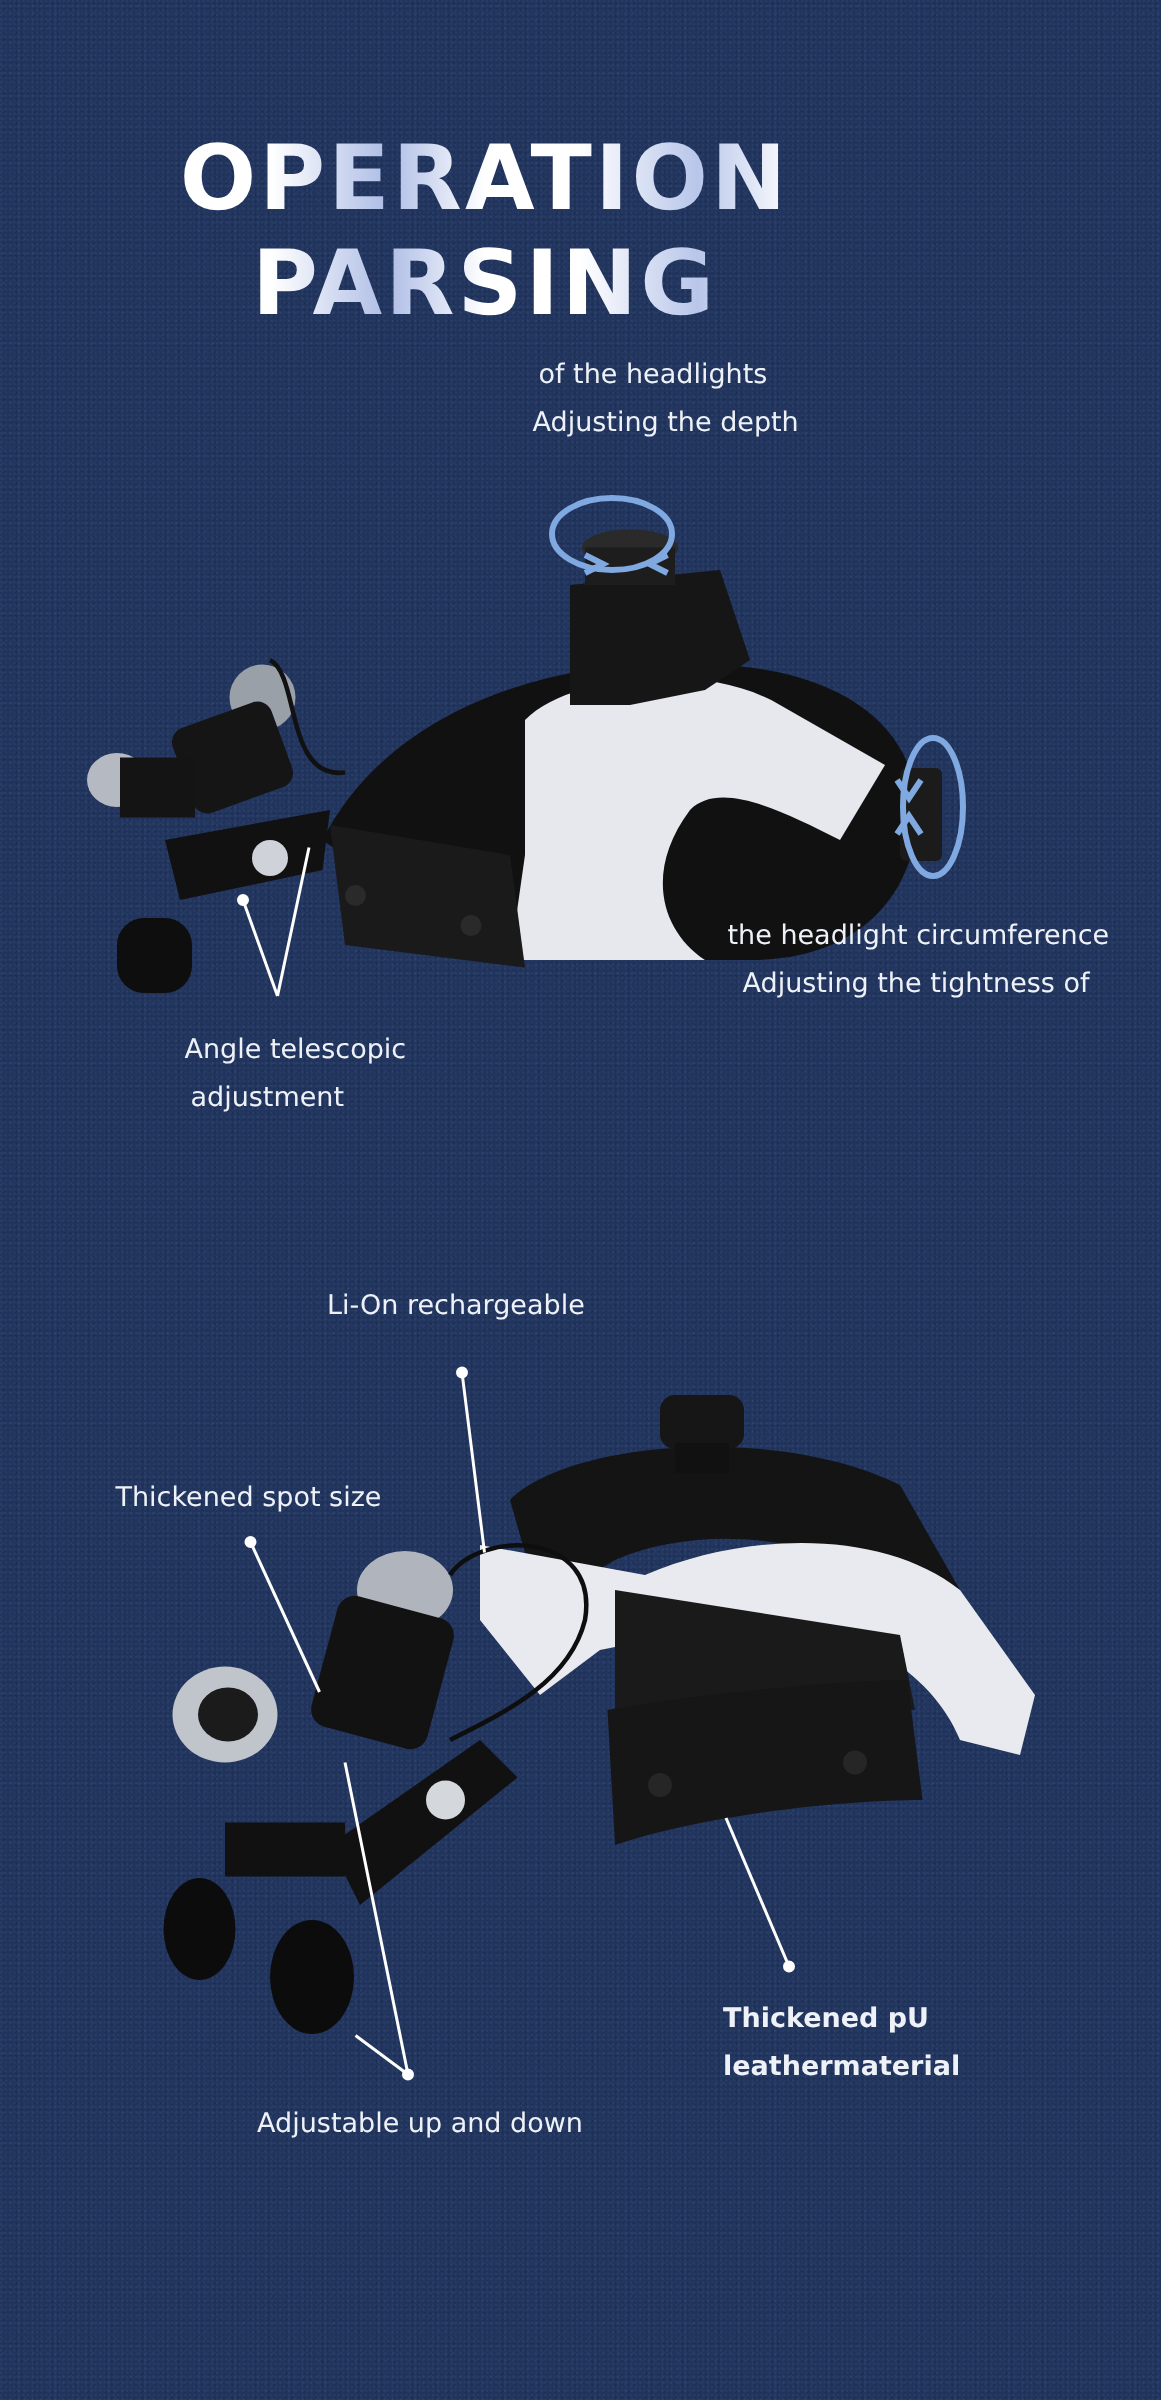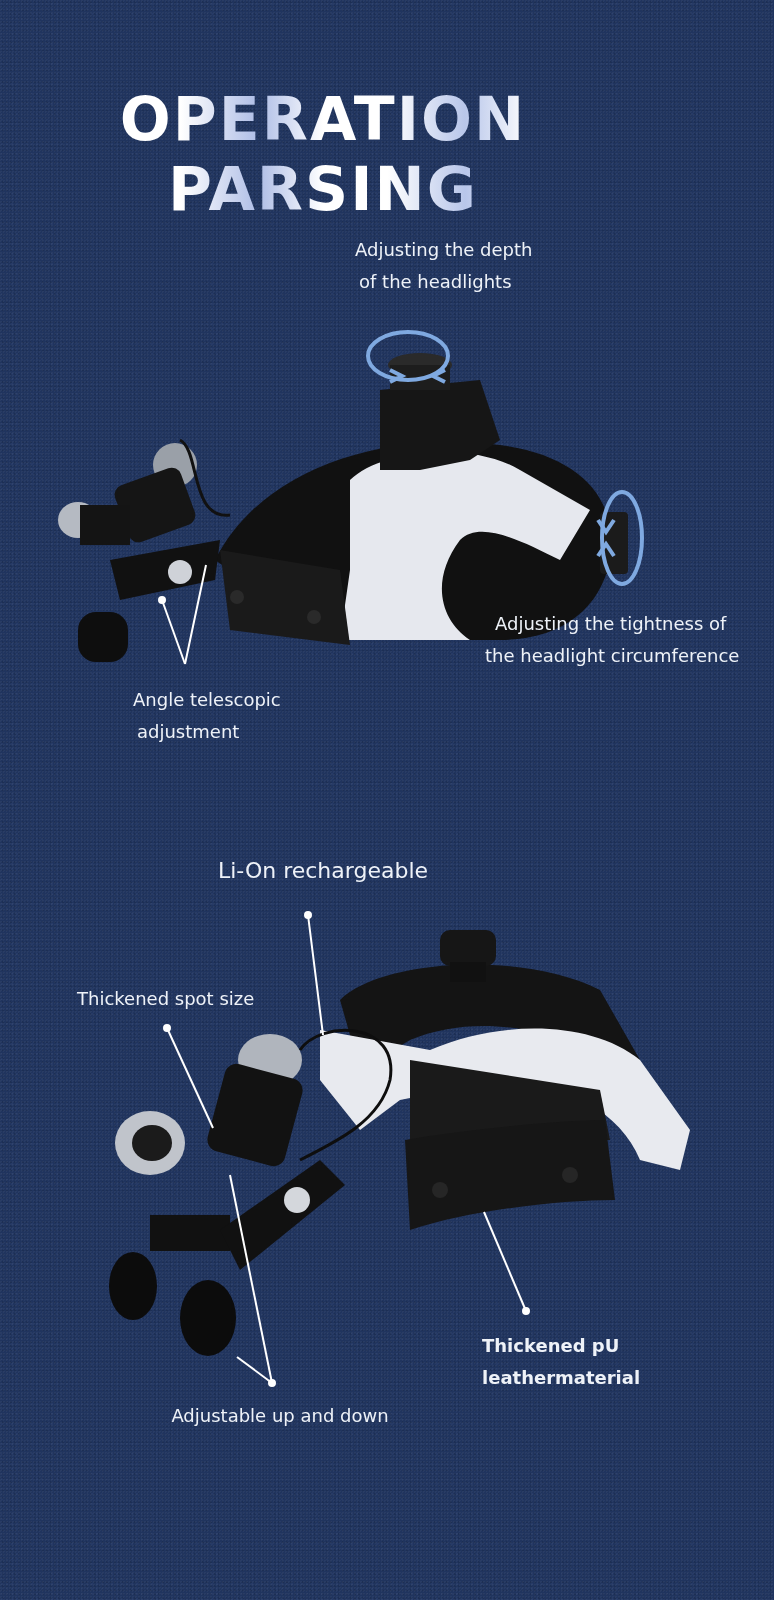--- a/index.html
+++ b/index.html
@@ -9,21 +9,21 @@
       radial-gradient(circle at 20% 30%, rgba(255,255,255,0.04) 0 1px, transparent 1px),
       radial-gradient(circle at 70% 60%, rgba(0,0,0,0.10) 0 1px, transparent 1px),
       radial-gradient(circle at 40% 80%, rgba(120,150,210,0.07) 0 1px, transparent 1px);
     background-size:3px 3px, 4px 4px, 5px 5px;
     font-family:"DejaVu Sans", sans-serif;color:#eef2f8;}
   .title{position:absolute;left:0;top:84px;width:646px;text-align:center;
     font-family:"DejaVu Sans", sans-serif;font-weight:bold;font-size:60px;letter-spacing:2px;
     background:linear-gradient(90deg,#ffffff 0%,#ffffff 28%,#aebde6 40%,#ffffff 50%,#ffffff 60%,#b8c6ea 72%,#ffffff 82%);
     -webkit-background-clip:text;background-clip:text;color:transparent;}
   .label{position:absolute;font-size:18px;line-height:32px;color:#eef2f8;white-space:nowrap;}
-  .label-lg{font-size:22px;}
+  .label-lg{font-size:18px;}
   .c{text-align:center;}
   svg.art{position:absolute;left:0;top:0;}
 </style>
 </head>
 <body>
 
 <div class="title">OPERATION PARSING</div>
 
 <svg class="art" width="774" height="1600">
 
@@ -110,28 +110,28 @@
       <circle cx="167" cy="1028" r="3" fill="#fff"></circle>
     <line x1="526" y1="1311" x2="484" y2="1212"></line>
       <circle cx="526" cy="1311" r="3" fill="#fff"></circle>
     <line x1="272" y1="1383" x2="230" y2="1175"></line>
     <line x1="272" y1="1383" x2="237" y2="1357"></line>
     <circle cx="272" cy="1383" r="3" fill="#fff"></circle>
   </g>
 </svg>
 
 <div class="label" style="left:355px;top:234px;">
+  <div style="padding-left:4px;">of the headlights</div>
   <div>Adjusting the depth</div>
-  <div style="padding-left:4px;">of the headlights</div>
 </div>
 <div class="label" style="left:485px;top:608px;">
+  <div>the headlight circumference</div>
   <div style="padding-left:10px;">Adjusting the tightness of</div>
-  <div>the headlight circumference</div>
 </div>
-<div class="label" style="left:133px;top:684px;">
+<div class="label" style="left:123px;top:684px;">
   <div>Angle telescopic</div>
   <div style="padding-left:4px;">adjustment</div>
 </div>
 
 <div class="label label-lg" style="left:218px;top:855px;">Li-On rechargeable</div>
 <div class="label" style="left:77px;top:983px;">Thickened spot size</div>
 <div class="label" style="left:482px;top:1330px;font-weight:bold;">
   <div>Thickened pU</div>
   <div>leathermaterial</div>
 </div>

